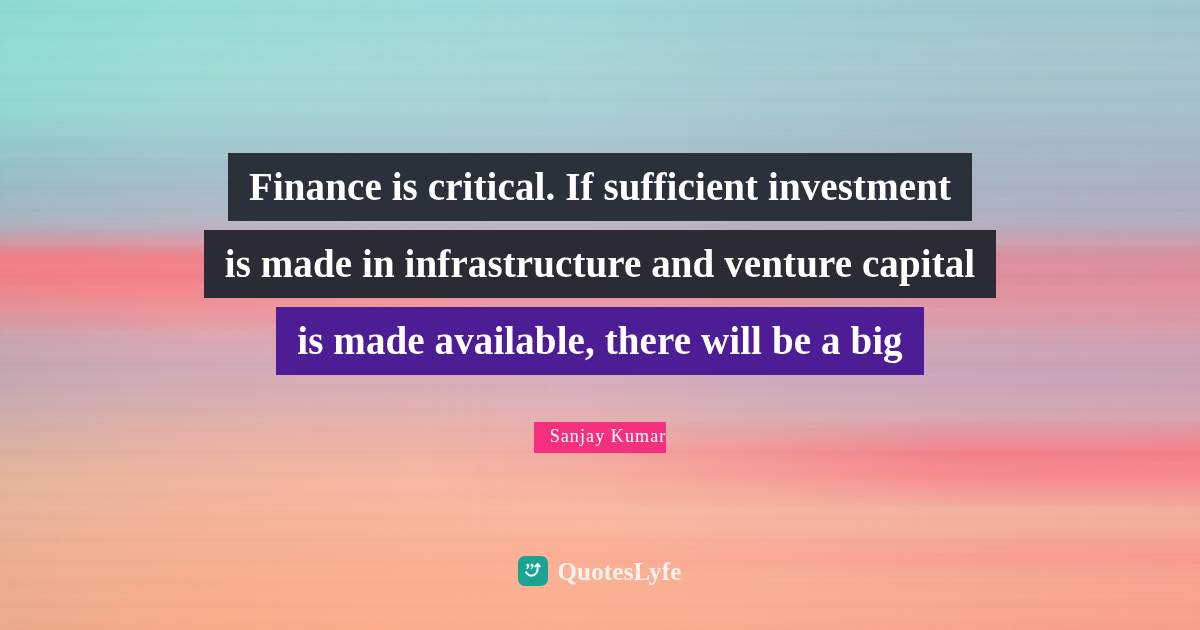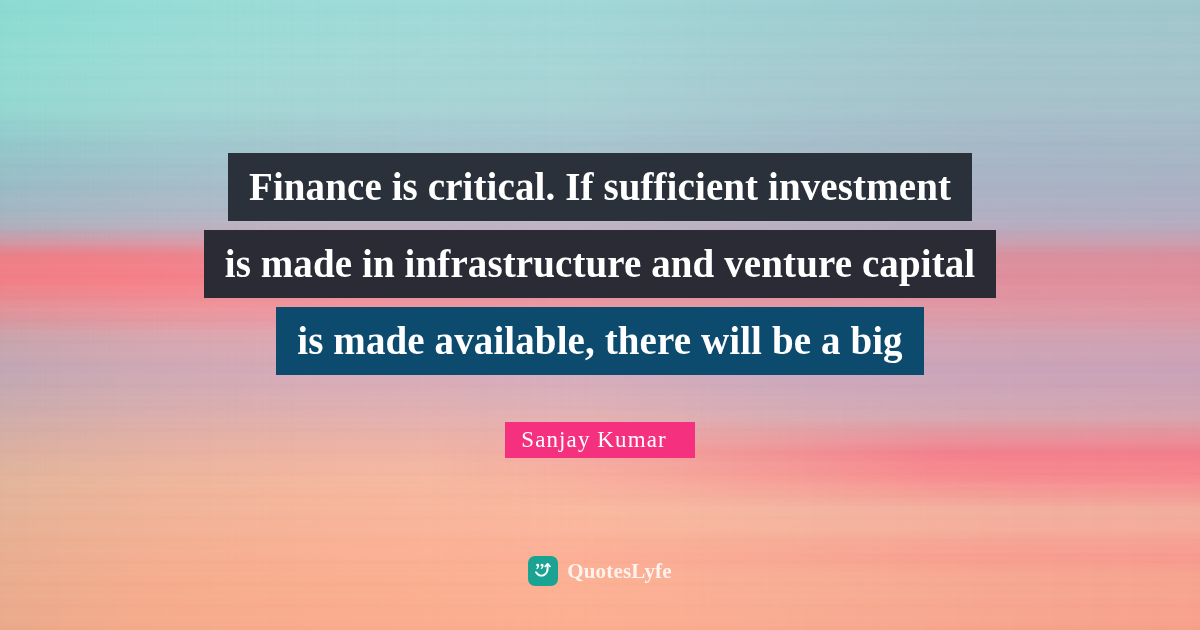--- a/index.html
+++ b/index.html
@@ -144,40 +144,40 @@
     font-weight: 700;
     font-size: 39px;
     line-height: 1;
     letter-spacing: 0.1px;
     padding: 14px 21px 15px 21px;
     white-space: nowrap;
     box-sizing: border-box;
   }
   .quote-line.l1 { background: #2b313a; margin-bottom: 9px; margin-top: 25px; }
   .quote-line.l2 { background: #2a2b35; margin-bottom: 9px; }
-  .quote-line.l3 { background: #0c4a6e; margin-bottom: 9px; }
+  .quote-line.l3 { background: #4c1d95; margin-bottom: 9px; }
   .quote-line.l4 { background: #2f2a33; margin-bottom: 0; }
 
   
   #author-badge-wrap {
     position: absolute;
     left: 0;
     right: 0;
     top: 422px;
     display: flex;
     justify-content: center;
   }
   #author-badge {
     background: #f5317f;
     color: #ffffff;
     font-family: "Liberation Serif", serif;
     font-weight: 400;
-    font-size: 23px;
+    font-size: 18px;
     letter-spacing: 1.1px;
-    padding: 5px 28px 6px 16px;
+    padding: 5px 0 6px 16px;
     white-space: nowrap;
     line-height: 1.1;
   }
 
   
   #brand {
     position: absolute;
     left: 0;
     right: 0;
     top: 556px;
@@ -192,21 +192,21 @@
     border-radius: 7px;
     background: #1aa292;
     display: flex;
     align-items: center;
     justify-content: center;
     flex: 0 0 auto;
   }
   #brand-name {
     font-family: "Liberation Serif", serif;
     font-weight: 700;
-    font-size: 21px;
+    font-size: 25px;
     letter-spacing: 0.2px;
     color: #fdf3ec;
     line-height: 1;
   }
 </style>
 </head>
 <body>
 
 <div id="card">
 

